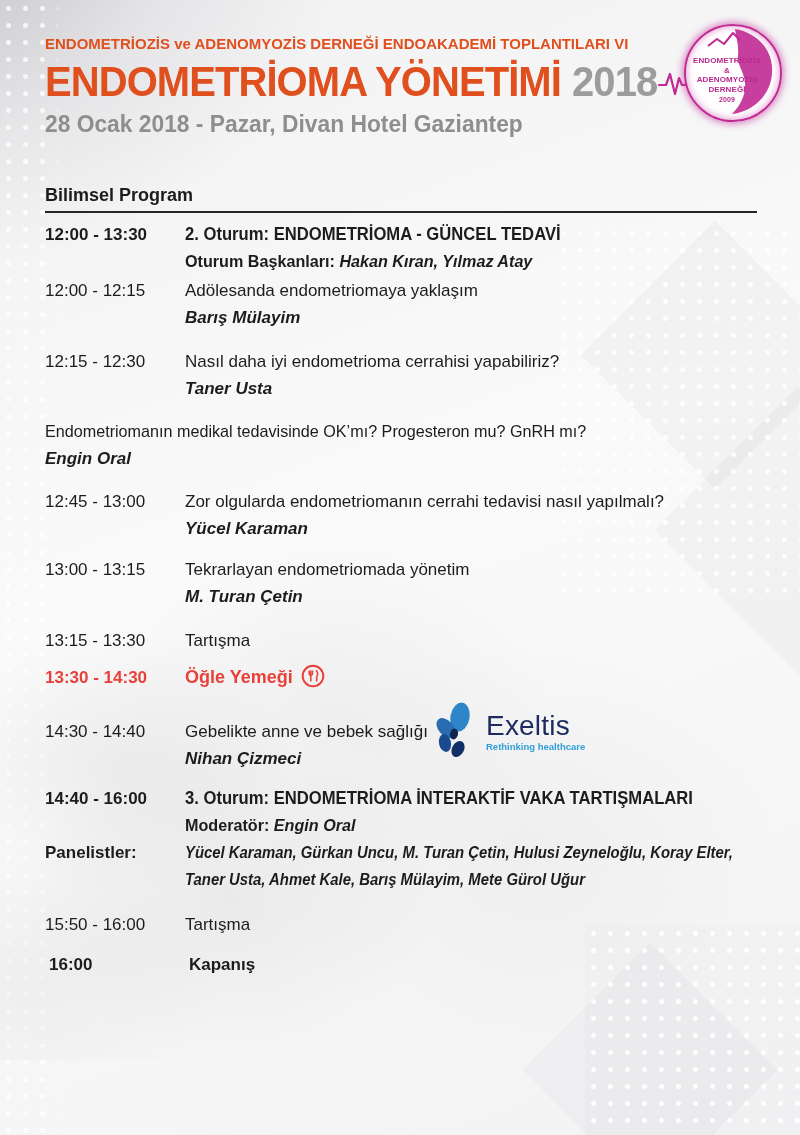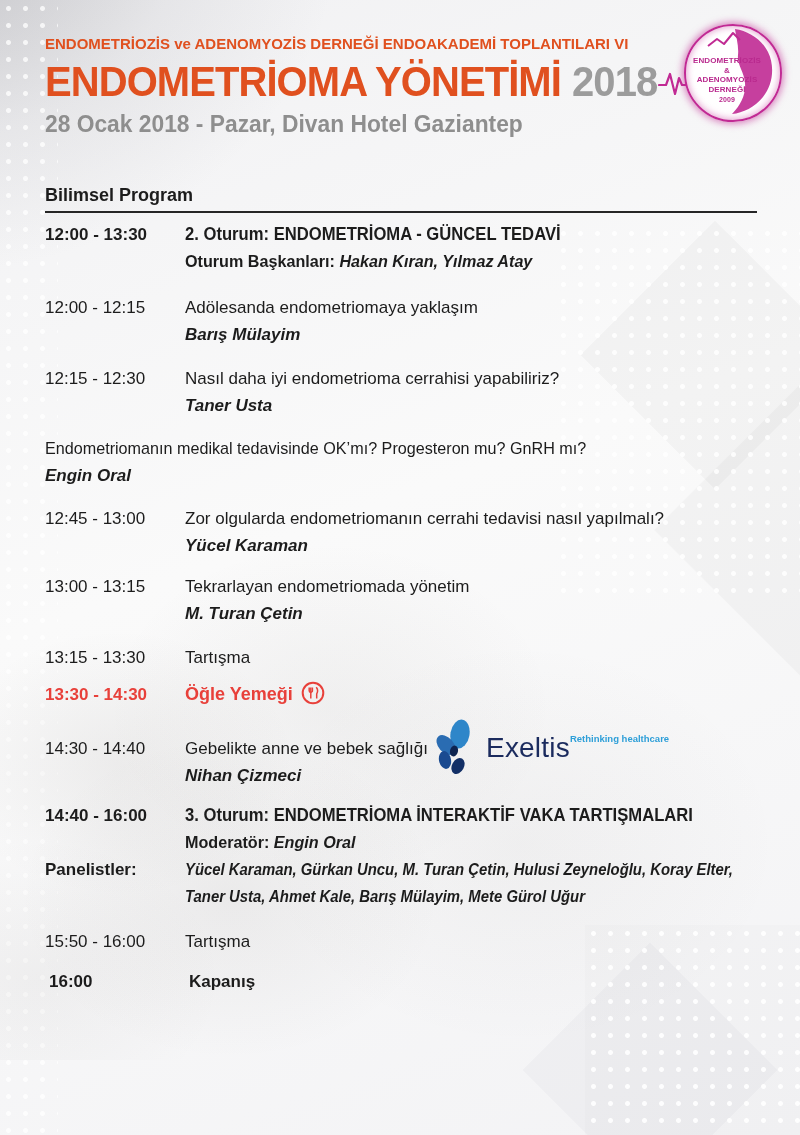--- a/index.html
+++ b/index.html
@@ -55,21 +55,21 @@
   .sqz{display:inline-block;white-space:nowrap;transform:scaleX(.95);transform-origin:0 50%;}
   .session-title{font-weight:700;font-size:17.5px;}
   .speaker{font-weight:700;font-style:italic;}
   .lbl{font-weight:700;}
   .nm{font-weight:700;font-style:italic;}
   .red{color:#e8403a;}
   .panel-line{font-weight:700;font-style:italic;font-size:16px;white-space:nowrap;transform:scaleX(.93);transform-origin:0 50%;}
   .lunch-ico{display:inline-block;vertical-align:-5px;margin-left:8px;width:24px;height:24px;}
   
   .exeltis{position:absolute;left:247px;top:-16px;display:flex;align-items:center;gap:8px;}
-  .ex-text{display:flex;flex-direction:row;}
+  .ex-text{display:flex;flex-direction:column;}
   .ex-name{color:#1b2b5e;font-size:28px;line-height:30px;font-weight:400;letter-spacing:.2px;}
   .ex-tag{color:#2e9fd8;font-size:9.5px;font-weight:700;line-height:11px;}
 </style>
 </head>
 <body>
 
 <div class="page">
 
   <div class="layer corner-shade"></div>
   <div class="layer dots dots-left"></div>
@@ -106,21 +106,21 @@
     </div>
   </div>
 
   <div class="section">
     <div class="section-title">Bilimsel Program</div>
     <div class="rule"></div>
   </div>
 
   <div class="program">
 
-    <div class="row" style="margin-bottom:19px">
+    <div class="row" style="margin-bottom:2px">
       <div class="time b">12:00 - 13:30</div>
       <div class="content">
         <div><span class="sqz session-title">2. Oturum: ENDOMETRİOMA - GÜNCEL TEDAVİ</span></div>
         <div><span class="sqz"><span class="lbl">Oturum Başkanları: </span><span class="nm">Hakan Kıran, Yılmaz Atay</span></span></div>
       </div>
     </div>
 
     <div class="row" style="margin-bottom:17px">
       <div class="time">12:00 - 12:15</div>
       <div class="content">

